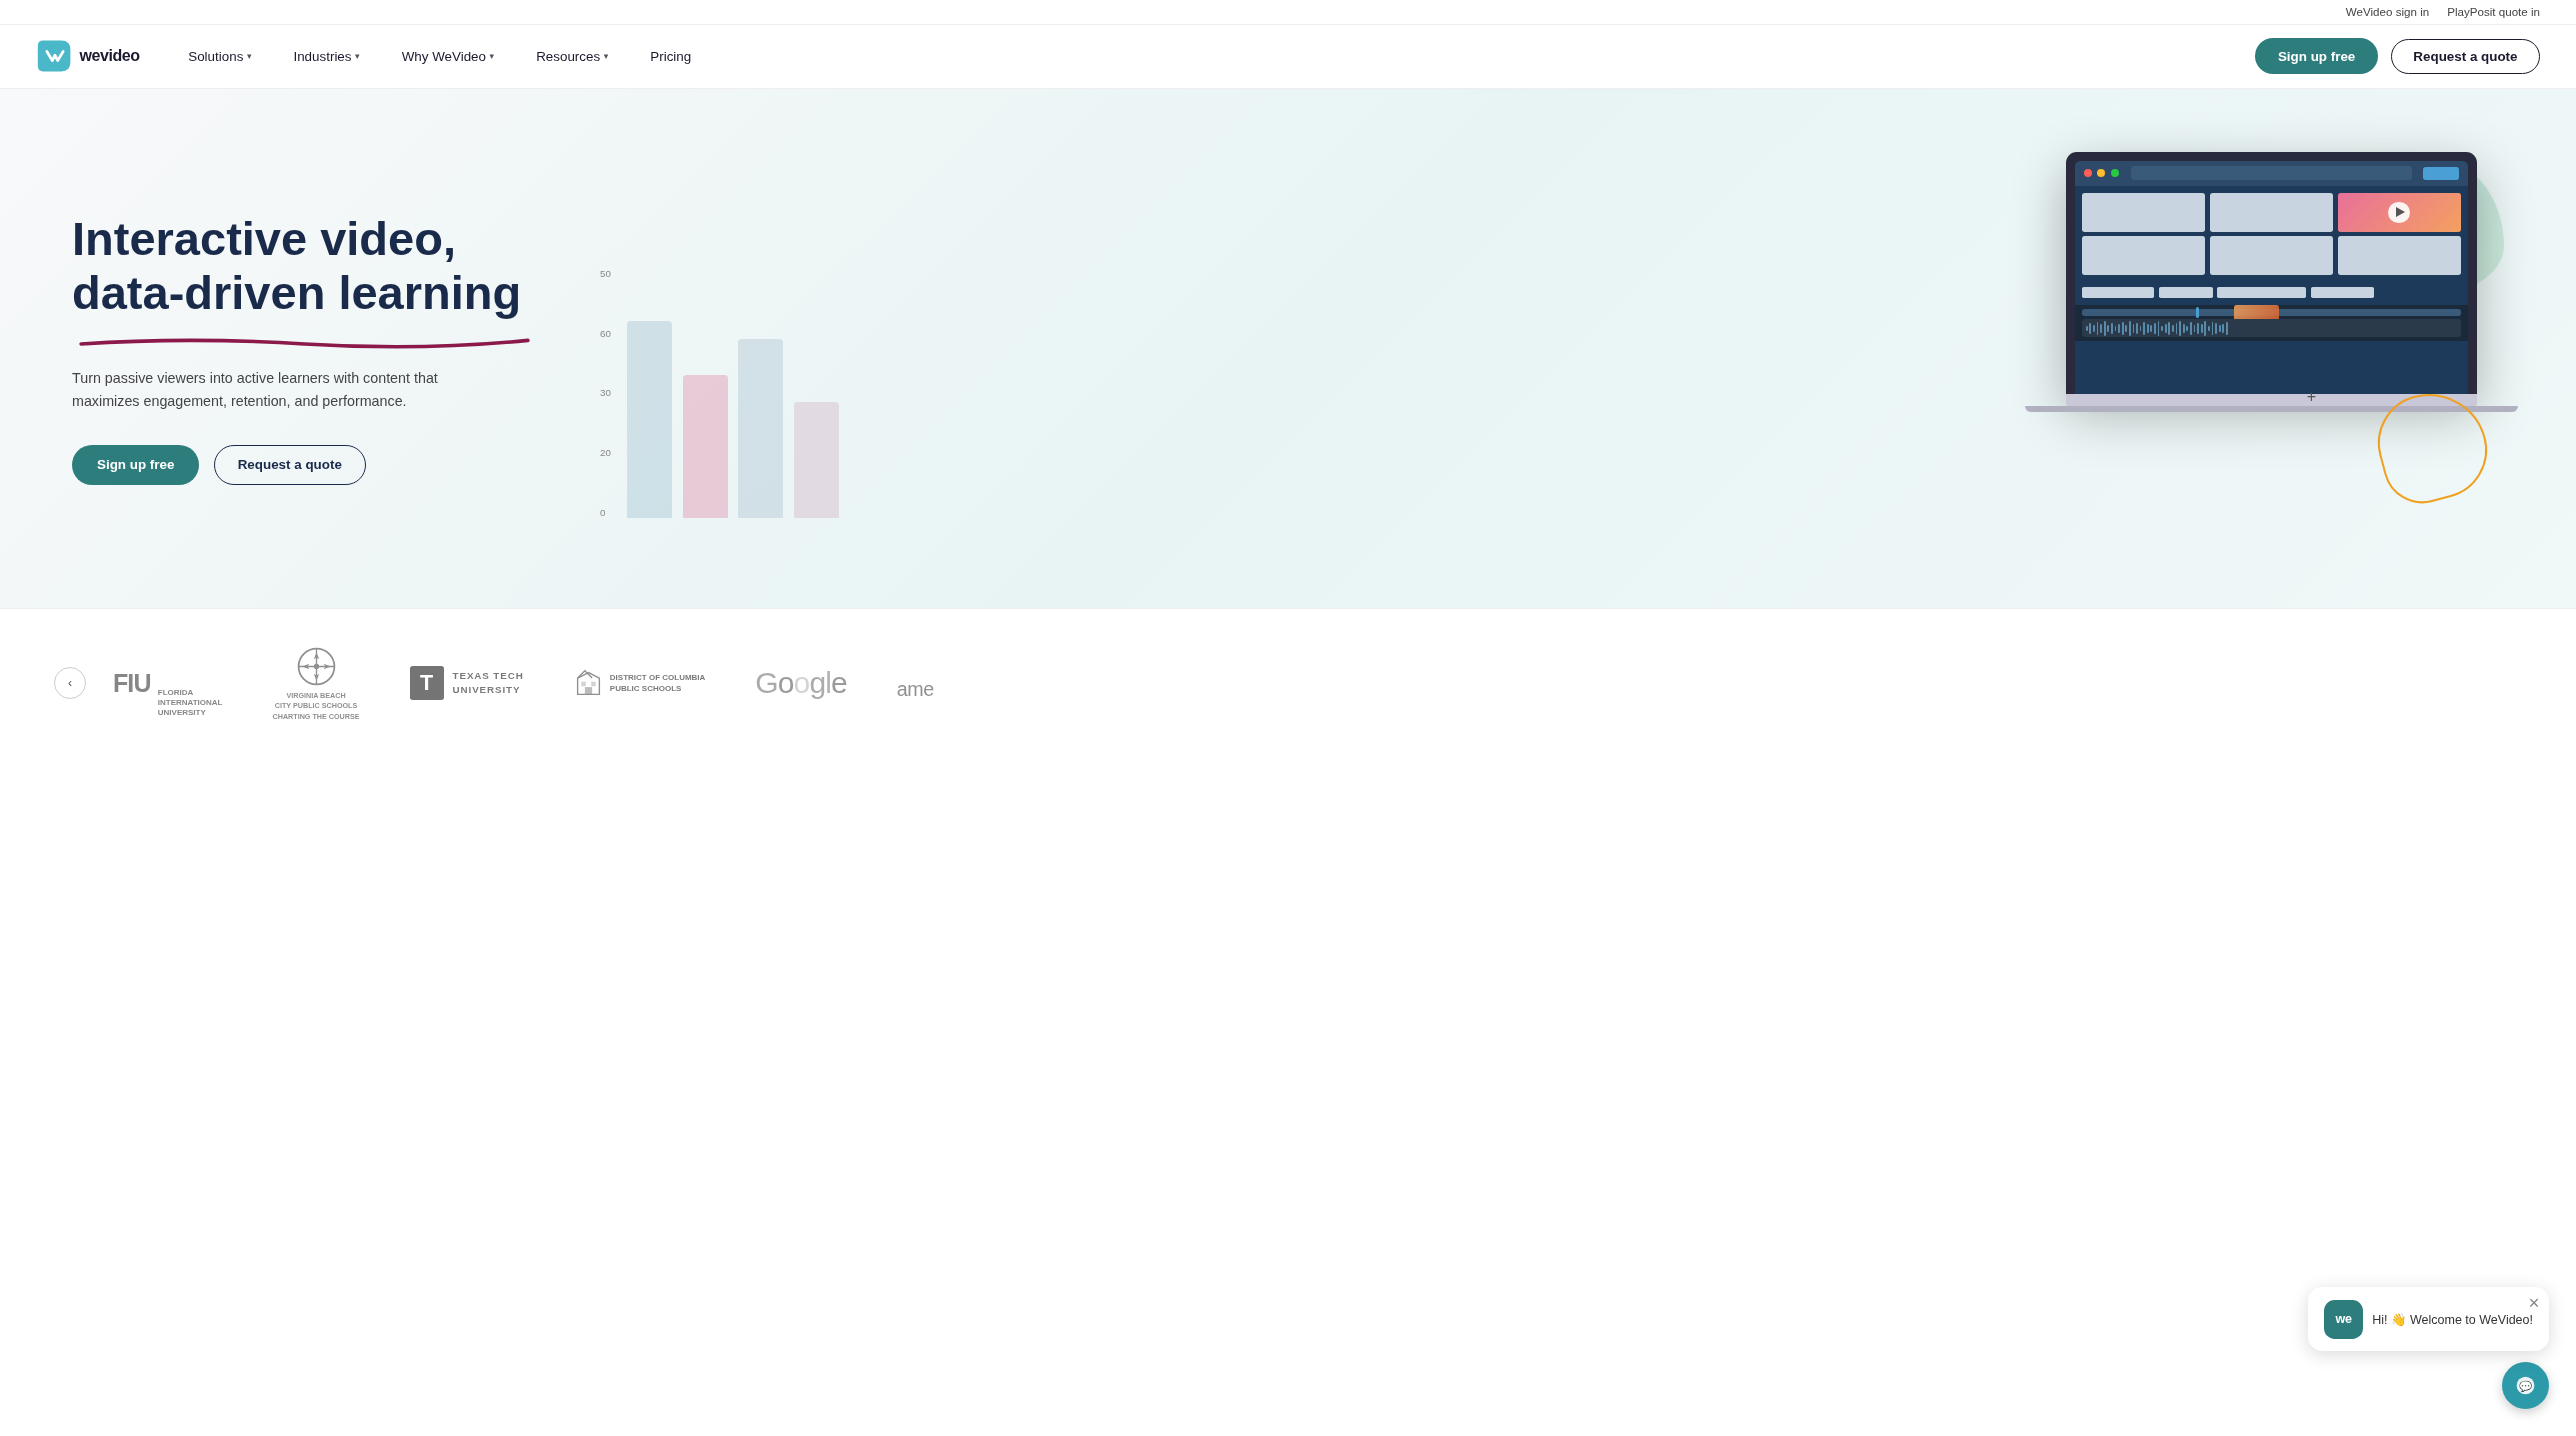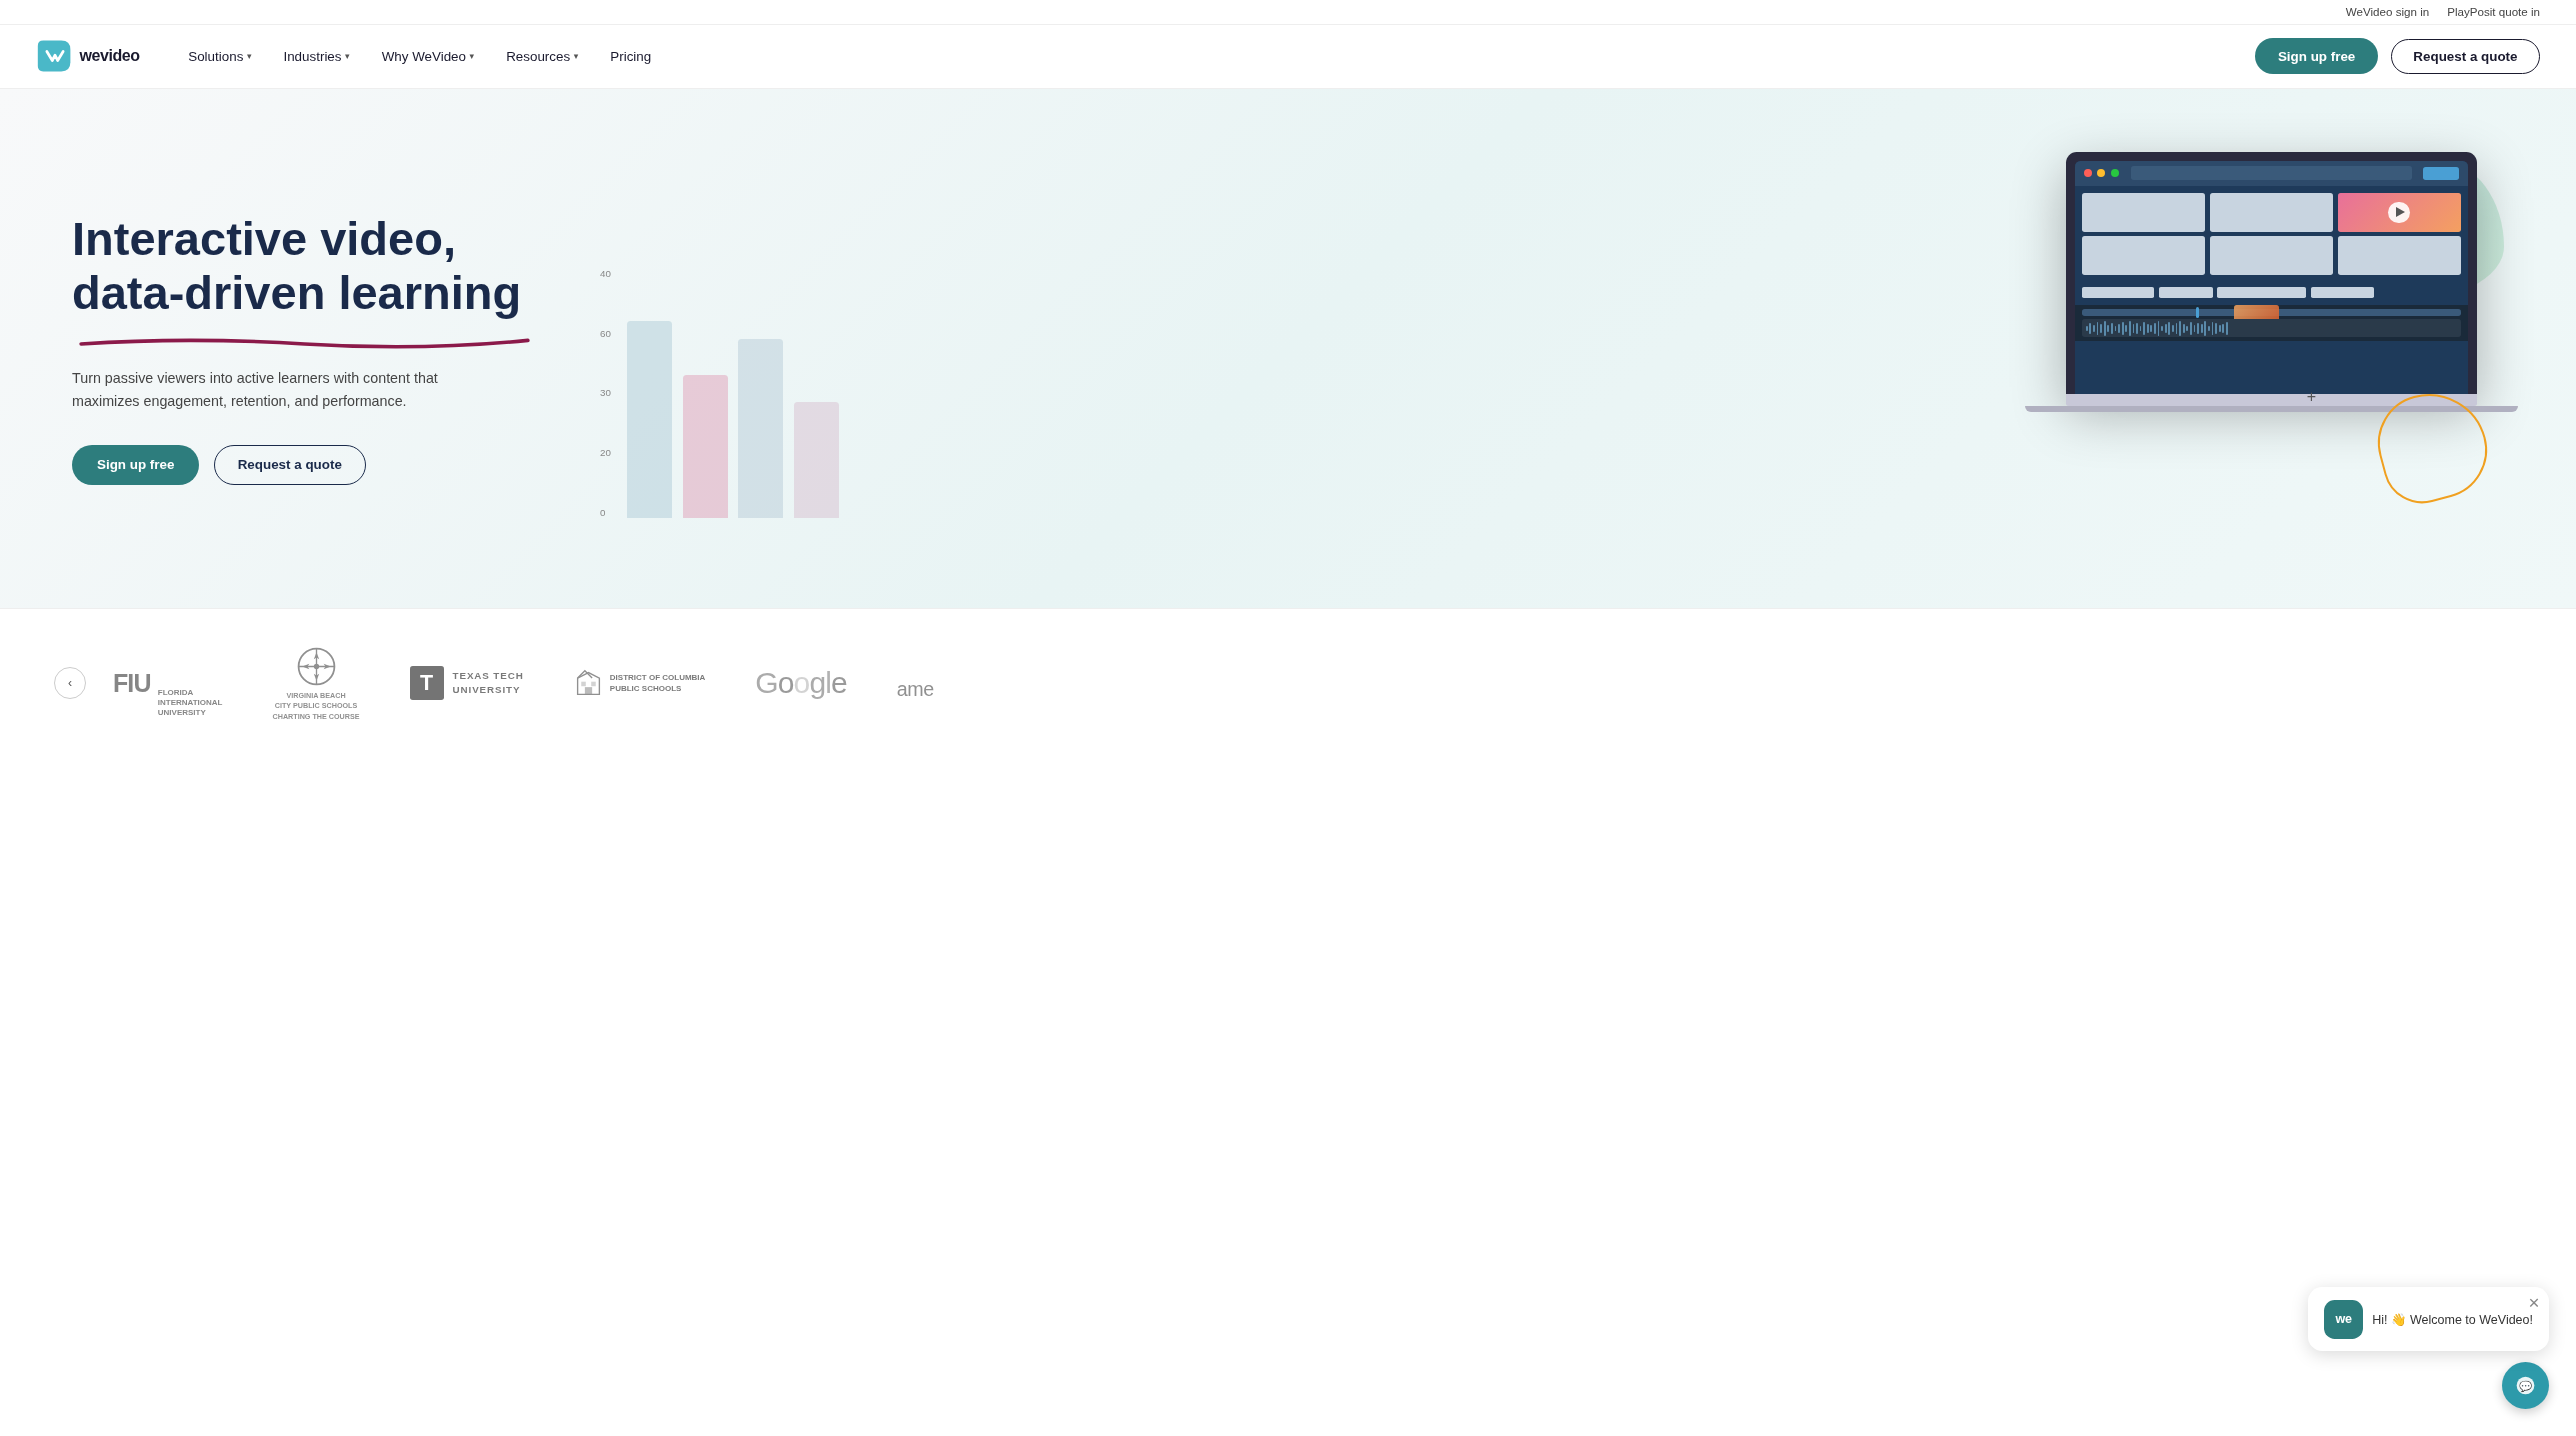--- a/index.html
+++ b/index.html
@@ -39,21 +39,21 @@
     }
     .logo-text {
       font-size: 16px;
       font-weight: 700;
       color: #1a1a2e;
       letter-spacing: -0.4px;
     }
     .nav-links {
       display: flex;
       align-items: flex-start;
-      gap: 7px;
+      gap: 17px;
       flex: 1;
     }
     .nav-item {
       display: flex;
       align-items: center;
       padding: 7.2px 12.5px;
       font-size: 13.4px;
       color: #1a1a2e;
       font-weight: 500;
       cursor: pointer;
@@ -618,21 +618,21 @@
       <button class="btn-hero-outline">Request a quote</button>
     </div>
   </div>
 
   <div class="hero-right">
 
     <div class="blob-teal"></div>
 
     <div style="position:absolute; left:0; bottom:36px; display:flex; align-items:flex-end; gap:10.7px; height:250px; z-index:1; padding-left:27px;">
       <div style="display:flex;flex-direction:column;justify-content:space-between;height:250px;font-size:9.8px;color:#888;margin-right:5.4px;padding-bottom:0;">
-        <span>40</span>
+        <span>50</span>
         <span>60</span>
         <span>30</span>
         <span>20</span>
         <span>0</span>
       </div>
       <div class="chart-bar" style="height:197px; background:#b0ccd8; width:45px; border-radius:3.6px 3.6px 0 0;"></div>
       <div class="chart-bar" style="height:143px; background:#e0a0b8; width:45px; border-radius:3.6px 3.6px 0 0;"></div>
       <div class="chart-bar" style="height:179px; background:#b8ccd8; width:45px; border-radius:3.6px 3.6px 0 0;"></div>
       <div class="chart-bar" style="height:116px; background:#d8c0d0; width:45px; border-radius:3.6px 3.6px 0 0;"></div>
     </div>

